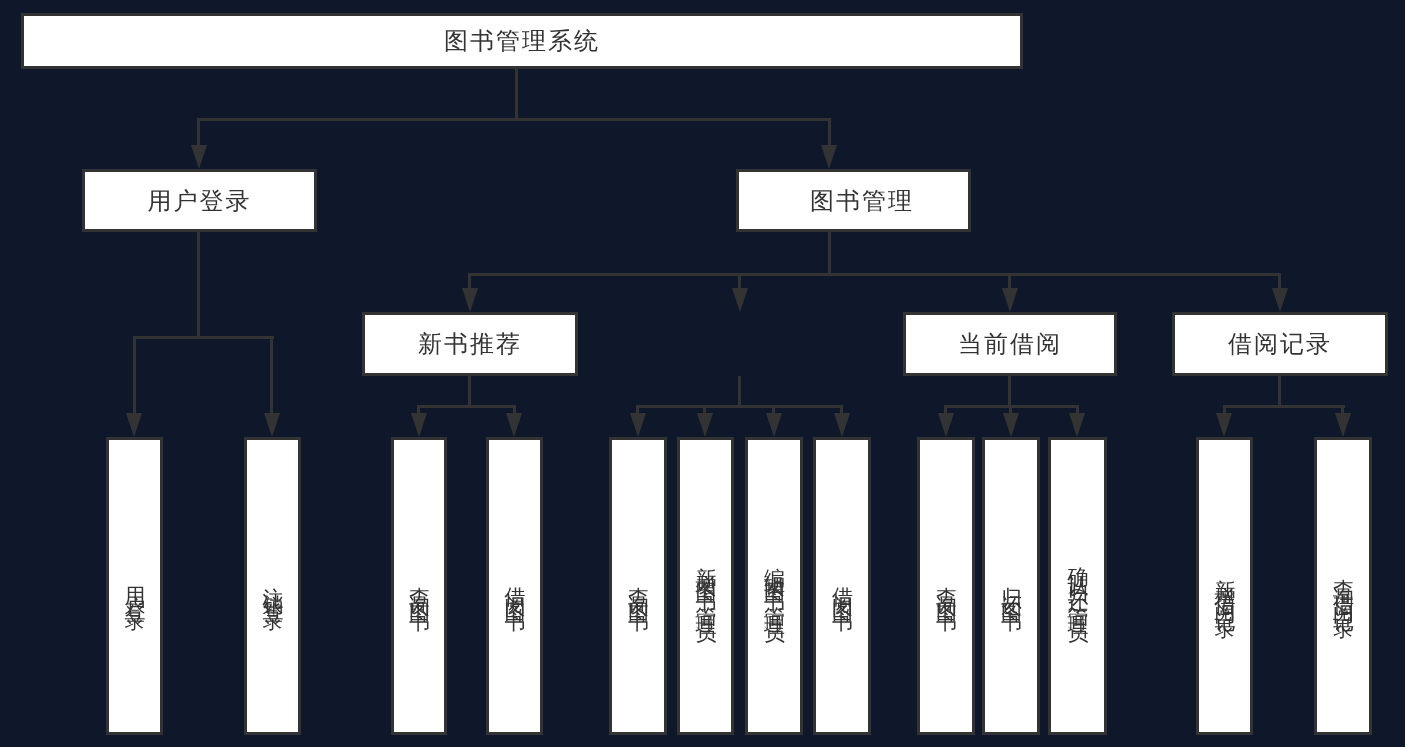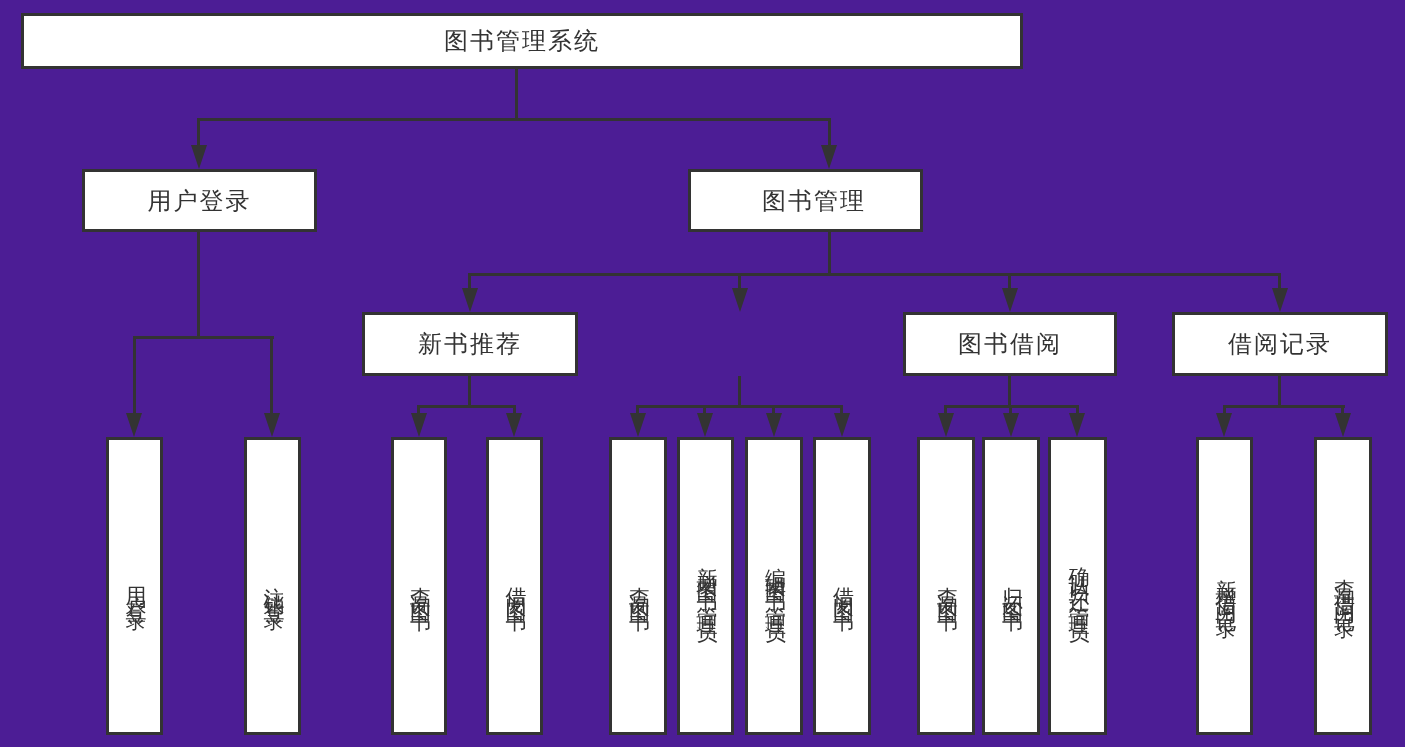--- a/index.html
+++ b/index.html
@@ -1,21 +1,21 @@
 <!DOCTYPE html>
 <html><head>
 <meta charset="utf-8">
 <style>
   html, body { margin: 0; padding: 0; background: #ffffff; }
   #canvas {
     position: relative;
     width: 1405px;
     height: 747px;
-    background: #4c1d95;
-    font-family: Liberation Mono, monospace;
+    background: #0f172a;
+    font-family: Liberation Serif, serif;
     overflow: hidden;
   }
   
   .node {
     position: absolute;
     box-sizing: border-box;
     background: #ffffff;
     border: 3px solid #333333;
     display: flex;
     align-items: center;
@@ -65,21 +65,21 @@
   <div class="vline" style="left:515px; top:69px; height:49px;"></div>
   <div class="hline" style="left:197px; top:118px; width:634px;"></div>
   <div class="vline" style="left:197px; top:118px; height:30px;"></div>
   <div class="arrow" style="left:191px; top:145px;"></div>
   <div class="vline" style="left:828px; top:118px; height:30px;"></div>
   <div class="arrow" style="left:821px; top:145px;"></div>
 
   <div class="node hnode" style="left:82px; top:169px; width:235px; height:63px;">
     <span>用户登录</span>
   </div>
-  <div class="node hnode" style="left:688px; top:169px; width:235px; height:63px;padding-left:17px;">
+  <div class="node hnode" style="left:736px; top:169px; width:235px; height:63px;padding-left:17px;">
     <span>图书管理</span>
   </div>
 
   <div class="vline" style="left:197px; top:232px; height:104px;"></div>
   <div class="hline" style="left:133px; top:336px; width:141px;"></div>
   <div class="vline" style="left:133px; top:336px; height:80px;"></div>
   <div class="arrow" style="left:126px; top:413px;"></div>
   <div class="vline" style="left:270px; top:336px; height:80px;"></div>
   <div class="arrow" style="left:264px; top:413px;"></div>
 
@@ -91,21 +91,21 @@
   <div class="arrow" style="left:732px; top:288px;"></div>
   <div class="vline" style="left:1008px; top:273px; height:17px;"></div>
   <div class="arrow" style="left:1002px; top:288px;"></div>
   <div class="vline" style="left:1278px; top:273px; height:17px;"></div>
   <div class="arrow" style="left:1272px; top:288px;"></div>
 
   <div class="node hnode" style="left:362px; top:312px; width:216px; height:64px;text-align:right;">
     <span>新书推荐</span>
   </div>
   <div class="node hnode" style="left:903px; top:312px; width:214px; height:64px;">
-    <span>图书借阅</span>
+    <span>当前借阅</span>
   </div>
   <div class="node hnode" style="left:1172px; top:312px; width:216px; height:64px;">
     <span>借阅记录</span>
   </div>
 
   <div class="vline" style="left:468px; top:376px; height:29px;"></div>
   <div class="hline" style="left:417px; top:405px; width:99px;"></div>
   <div class="vline" style="left:417px; top:405px; height:11px;"></div>
   <div class="arrow" style="left:411px; top:413px;"></div>
   <div class="vline" style="left:513px; top:405px; height:11px;"></div>

